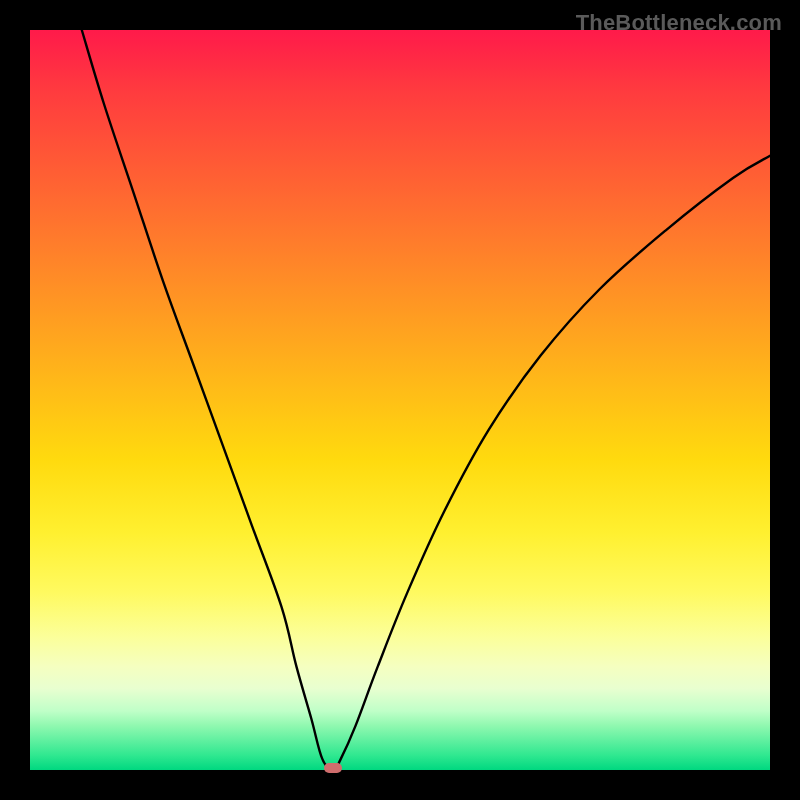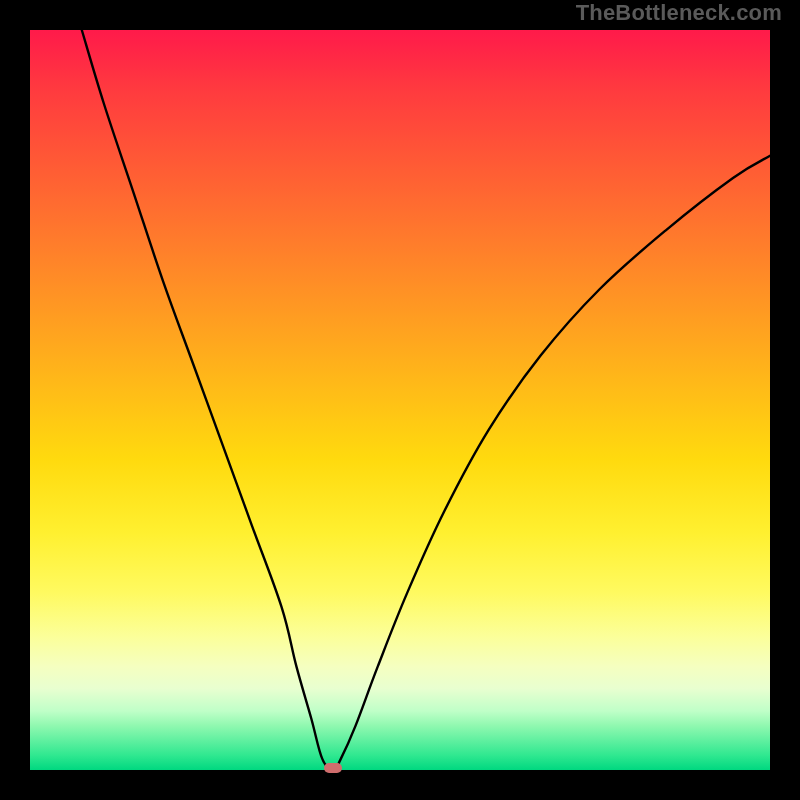--- a/index.html
+++ b/index.html
@@ -32,21 +32,21 @@
       #e8ffd0 89%,
       #c0ffc8 92%,
       #90f8b0 94%,
       #60f0a0 96%,
       #30e890 98%,
       #00d880 100%
     );
   }
   .watermark {
     position: absolute;
-    top: 0;
+    top: 10px;
     right: 18px;
     font-family: Arial, Helvetica, sans-serif;
     font-size: 22px;
     font-weight: 600;
     color: #5a5a5a;
     letter-spacing: 0.2px;
     margin-left: 22px;
   }
   svg.curve {
     position: absolute;

